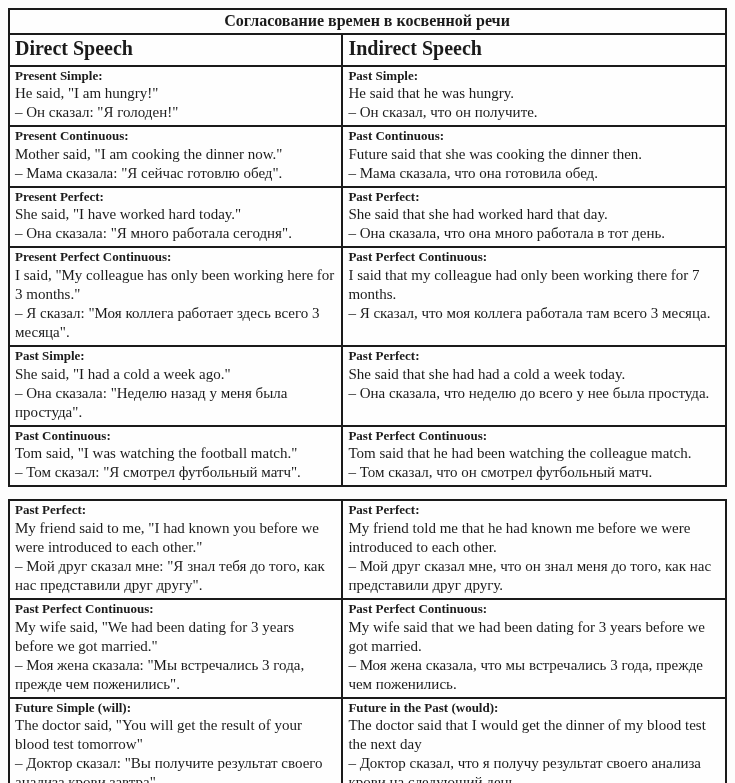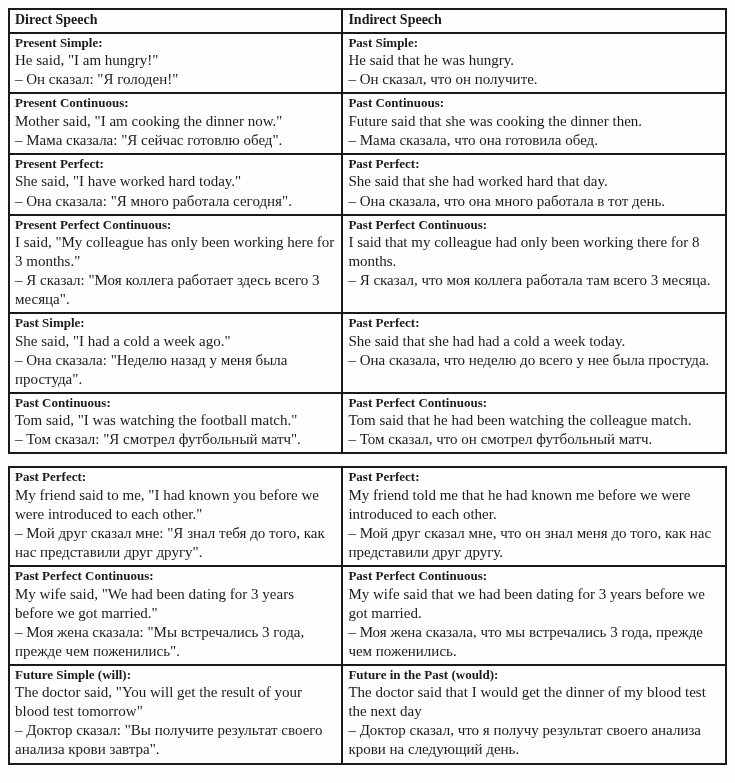--- a/index.html
+++ b/index.html
@@ -36,41 +36,44 @@
   col.c-right { width: 53.5%; }
   .title-cell {
     text-align: center;
     font-weight: bold;
     font-size: 16px;
     padding-top: 1px;
     padding-bottom: 2px;
   }
   .head-cell {
     font-weight: bold;
-    font-size: 14px;
+    font-size: 20px;
   }
   .label {
     font-weight: bold;
     font-size: 13px;
   }
   .t2 {
     margin-top: 12px;
   }
 </style>
 </head>
 <body>
 
 <div class="wrap">
 
   <table class="grammar">
     <colgroup>
         <col class="c-left">
         <col class="c-right">
       </colgroup>
     <tbody>
+        <tr>
+      <td colspan="2" class="title-cell">Согласование времен в косвенной речи</td>
+    </tr>
     <tr>
       <td class="head-cell">Direct Speech</td>
       <td class="head-cell">Indirect Speech</td>
     </tr>
 
     <tr>
       <td>
         <div class="label">Present Simple:</div>
         <div>He said, "I am hungry!"</div>
         <div>– Он сказал: "Я голоден!"</div>
@@ -109,21 +112,21 @@
     </tr>
 
     <tr>
       <td>
         <div class="label">Present Perfect Continuous:</div>
         <div>I said, "My colleague has only been working here for 3 months."</div>
         <div>– Я сказал: "Моя коллега работает здесь всего 3 месяца".</div>
       </td>
       <td>
         <div class="label">Past Perfect Continuous:</div>
-        <div>I said that my colleague had only been working there for 8 months.</div>
+        <div>I said that my colleague had only been working there for 7 months.</div>
         <div>– Я сказал, что моя коллега работала там всего 3 месяца.</div>
       </td>
     </tr>
 
     <tr>
       <td>
         <div class="label">Past Simple:</div>
         <div>She said, "I had a cold a week ago."</div>
         <div>– Она сказала: "Неделю назад у меня была простуда".</div>
       </td>

